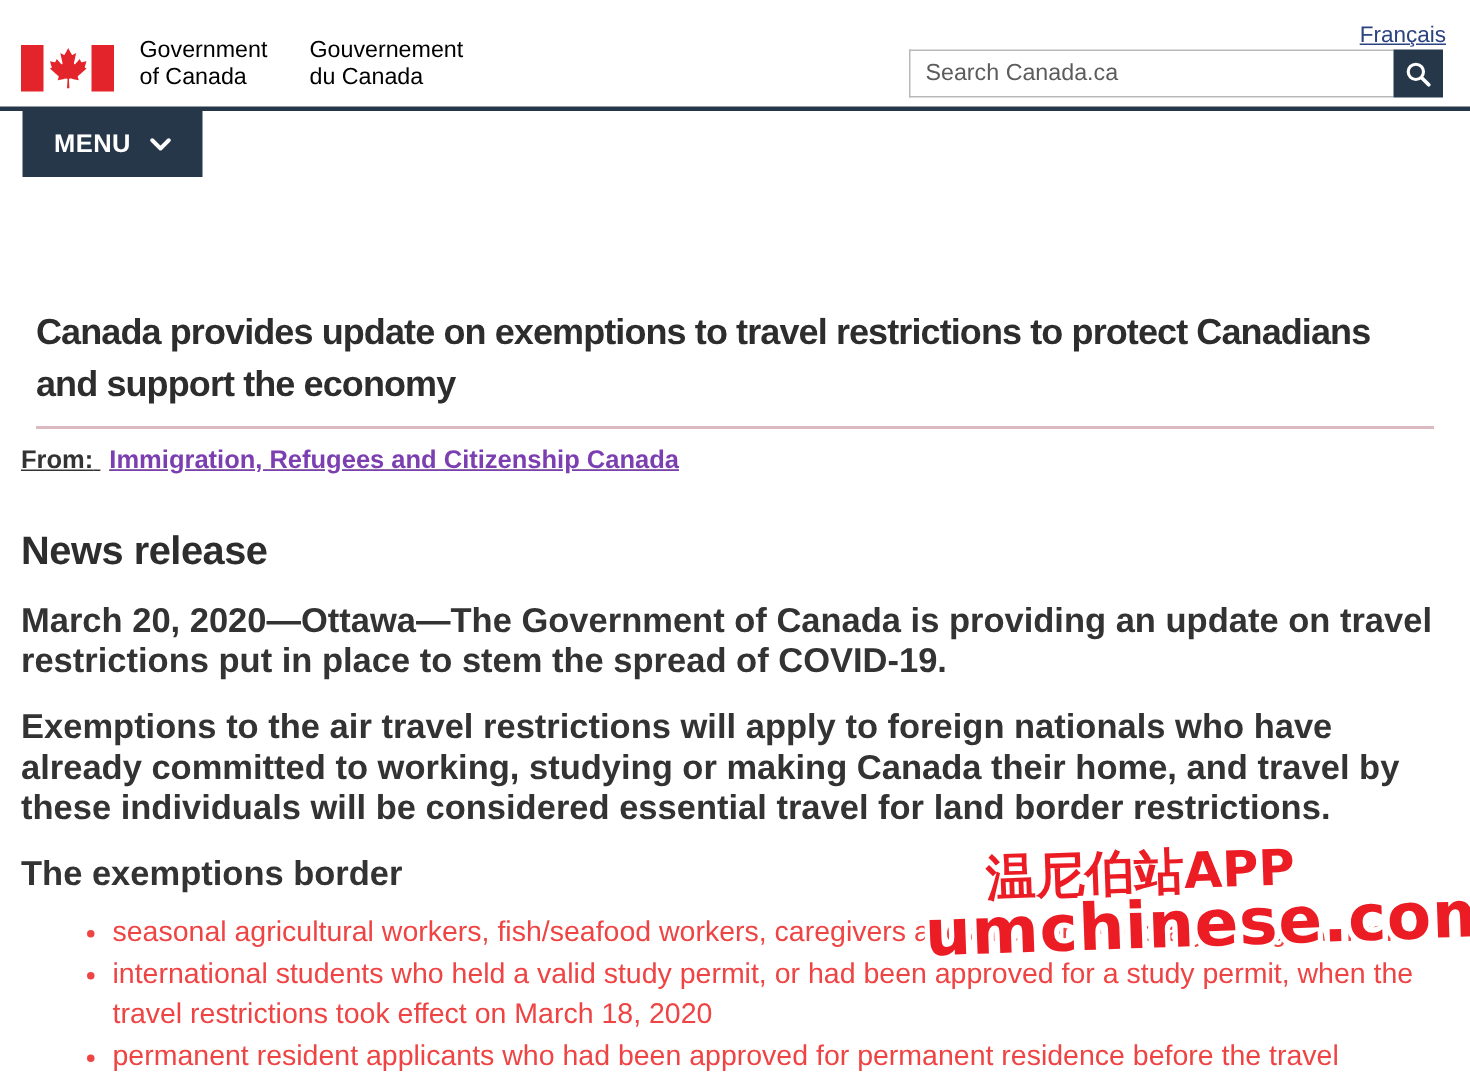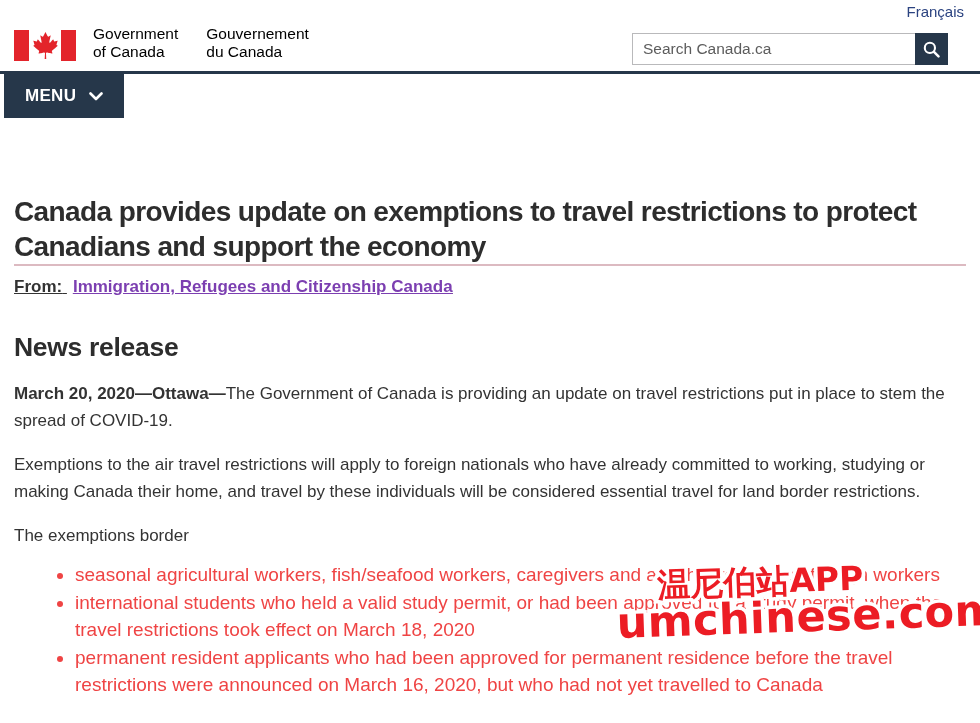--- a/index.html
+++ b/index.html
@@ -6,70 +6,70 @@
   html, body { margin: 0; padding: 0; background: #fff; }
   .page {
     position: relative; width: 980px; height: 723px; overflow: hidden;
     background: #fff; color: #333;
     font-family: "Liberation Sans", sans-serif;
   }
   a { cursor: pointer; }
 
   
   .lang-link {
-    position: absolute; top: 3px; right: 16px;
-    font-size: 15px; color: #2b4380; 
+    position: absolute; top: 15px; right: 16px;
+    font-size: 15px; color: #2b4380; text-decoration: underline;
   }
   .fip { position: absolute; top: 24px; left: 14px; display: flex; align-items: flex-end; }
   .flag { display: flex; width: 62px; height: 31px; background: #fff; }
   .flag .bar { width: 15px; background: #e3242b; }
   .flag-center { flex: 1; display: flex; align-items: center; justify-content: center; }
   .leaf { width: 27px; height: 27px; fill: #e3242b; }
   .fip-text { display: flex; margin-left: 17px; margin-top: 1px; font-size: 15.5px; line-height: 18px; color: #000; }
   .fip-fr { margin-left: 28px; }
 
-  .search { position: absolute; top: 33px; right: 32px; display: flex; width: 316px; height: 32px; }
+  .search { position: absolute; top: 33px; right: 18px; display: flex; width: 356px; height: 32px; }
   .search input {
     flex: 1; min-width: 0; border: 1px solid #b9b9bb; border-right: none;
     padding: 0 10px; font-size: 15.5px; color: #333; font-family: inherit; outline: none;
   }
   .search input::placeholder { color: #5c5c5c; opacity: 1; }
   .search-btn {
     width: 33px; height: 32px; background: #26374a; border: none;
     display: flex; align-items: center; justify-content: center; cursor: pointer; padding: 0;
   }
 
   
   .menu-line { position: absolute; top: 71px; left: 0; width: 980px; height: 3px; background: #26374a; }
   .menu-btn {
-    position: absolute; top: 74px; left: 4px; height: 44px;
+    position: absolute; top: 74px; left: 15px; height: 44px;
     background: #26374a; color: #fff; border: none; padding: 0 21px;
     display: flex; align-items: center; gap: 13px;
     font-size: 17px; font-weight: bold; font-family: inherit; letter-spacing: 0.3px; cursor: pointer;
   }
 
   
   .breadcrumb { position: absolute; top: 138px; left: 14px; font-size: 15px; color: #555; white-space: nowrap; }
   .breadcrumb a { text-decoration: underline; }
   .bc-visited { color: #7b519d; }
   .bc-plain { color: #3c3a43; }
   .sep { margin: 0 8px; color: #555; font-size: 12.5px; vertical-align: 1px; }
 
   
   .content { position: absolute; top: 194px; left: 14px; width: 952px; }
   .page-title {
-    margin: 0; font-size: 28px; line-height: 35px; font-weight: bold;
+    margin: 10px; font-size: 24px; line-height: 35px; font-weight: bold;
     color: #2d2d2d; letter-spacing: -0.6px;
-    border-bottom: 2px solid #dcbac1;
+    padding-bottom: 10px; border-bottom: 2px solid #dcbac1;
   }
   .from-line { margin: 11px 0 0 0; font-size: 17px; text-decoration: underline; }
   .from-label { font-weight: bold; color: #333; }
   .from-link { color: #7c3fb1; font-weight: bold; text-decoration: underline; margin-left: 6px; }
   .section-heading { margin: 35px 0 0 0; font-size: 26.5px; font-weight: bold; color: #2d2d2d; letter-spacing: -0.3px; }
-  .body-p { margin: 17px 0 0 0; font-size: 17px; line-height: 27px; color: #333; }
+  .body-p { margin: 17px 0 0 0; font-size: 23px; line-height: 27px; color: #333; font-weight: bold; }
   .exemptions-list { margin: 12px 0 0 0; padding-left: 61px; }
   .exemptions-list li { font-size: 19px; line-height: 27.5px; color: #ef4444; }
 
   
   .watermark {
     position: absolute; left: 616px; top: 563px; width: 290px;
     transform: rotate(-2deg); text-align: center; pointer-events: none;
     font-family: "DejaVu Sans", sans-serif; font-weight: bold;
   }
   .wm-line { position: relative; white-space: nowrap; }

